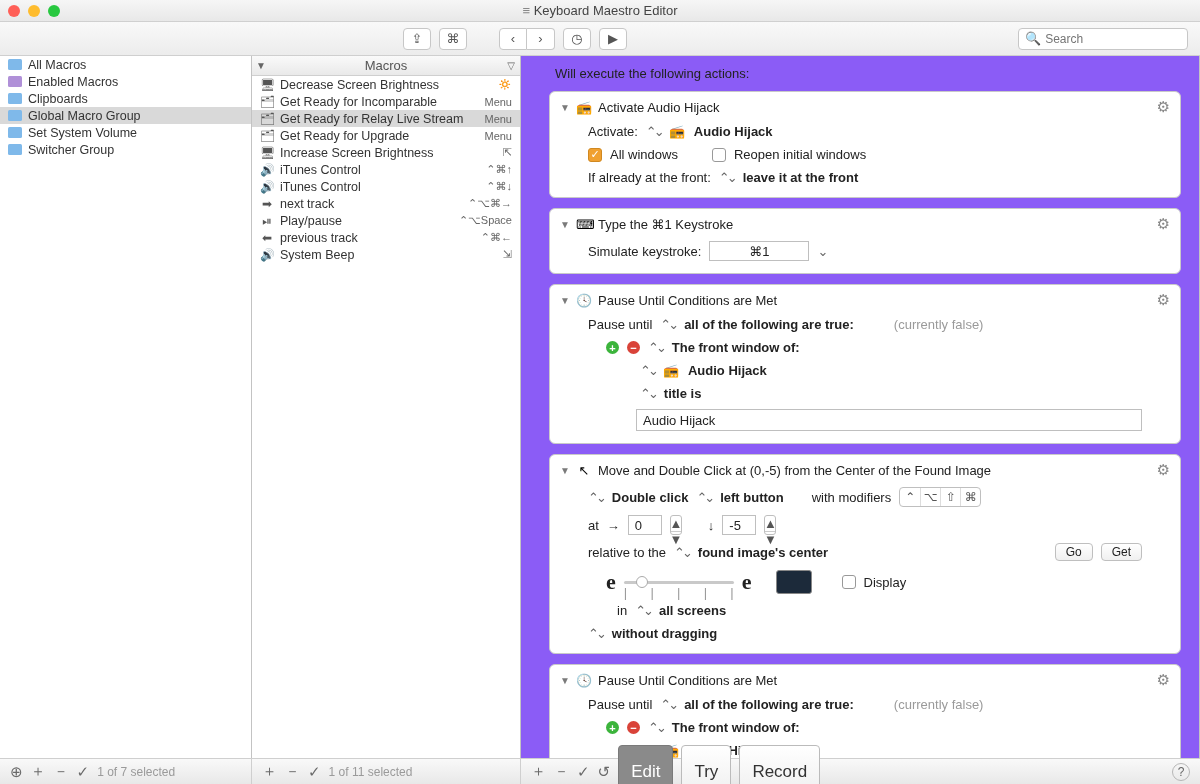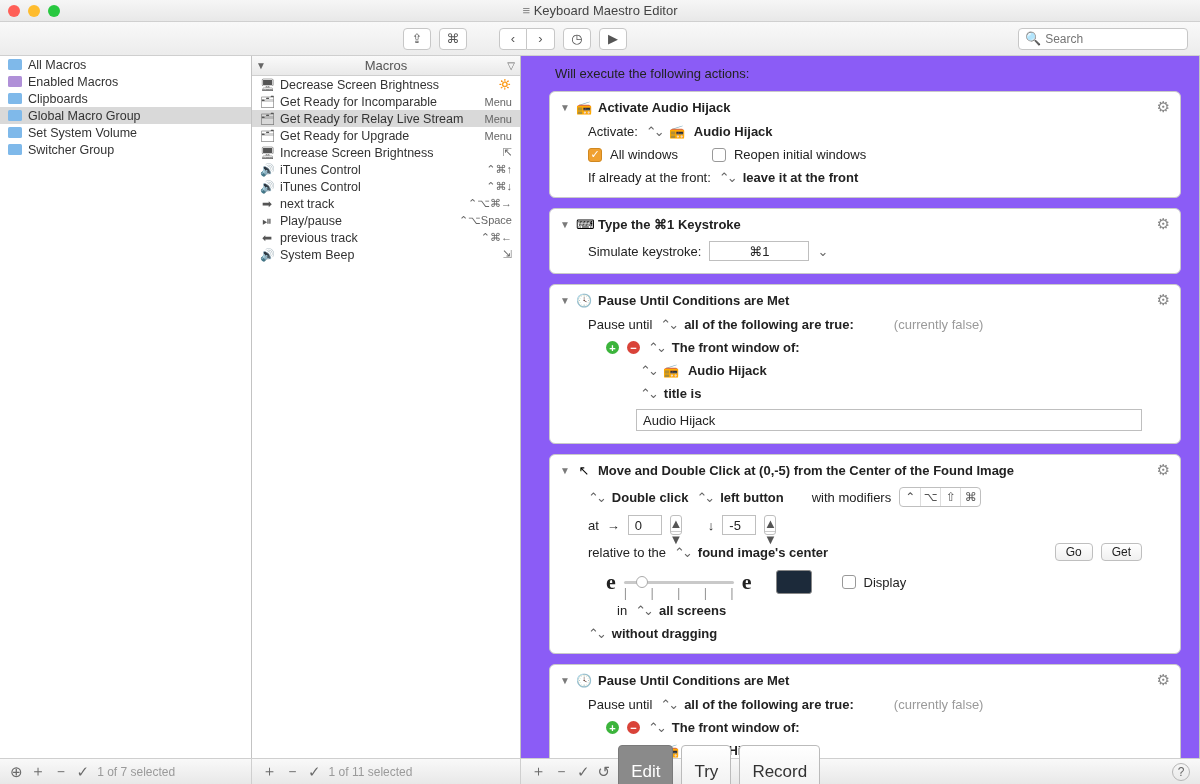--- a/index.html
+++ b/index.html
@@ -34,21 +34,21 @@
   .row .raccel { color:#666; font-size:11px; }
   .foldericon { width:14px; height:11px; background:#7fb9ea; border-radius:1.5px; display:inline-block; }
   .foldericon.purple { background:#b090d8; }
   .smallicon { width:14px; text-align:center; font-size:12px; color:#555; }
   .content { padding:6px 18px 16px 28px; }
   .intro { color:#222; margin:4px 0 10px 6px; font-size:13px; }
   .action { background:#fff; border:1px solid #c9c9c9; border-radius:6px; margin-bottom:10px; }
   .ahdr { display:flex; align-items:center; padding:6px 10px; gap:6px; }
   .disc { color:#7a7a7a; font-size:10px; width:10px; }
   .aicon { width:16px; text-align:center; }
-  .atitle { flex:1; color:#222;font-weight:bold; }
+  .atitle { flex:1; color:#222; }
   .gear { color:#888; font-size:15px; }
   .abody { padding:2px 38px 12px 38px; display:flex; flex-direction:column; gap:8px; color:#222; }
   .line { display:flex; align-items:center; gap:8px; flex-wrap:wrap; }
   .caret { color:#666; font-size:13px; letter-spacing:-3px; }
   .strong { font-weight:600; }
   .chk { width:14px; height:14px; border:1px solid #999; border-radius:3px; display:inline-flex; align-items:center; justify-content:center; font-size:11px; color:#fff; }
   .chk.on { background:#f0a030; border-color:#d08820; }
   .txtfield { border:1px solid #bfbfbf; background:#fff; height:20px; padding:0 6px; font-size:12px; display:flex; align-items:center; border-radius:0; }
   .txtfield.big { height:22px; padding:3px 6px; width:100%; }
   .faded { color:#9a9a9a; }

